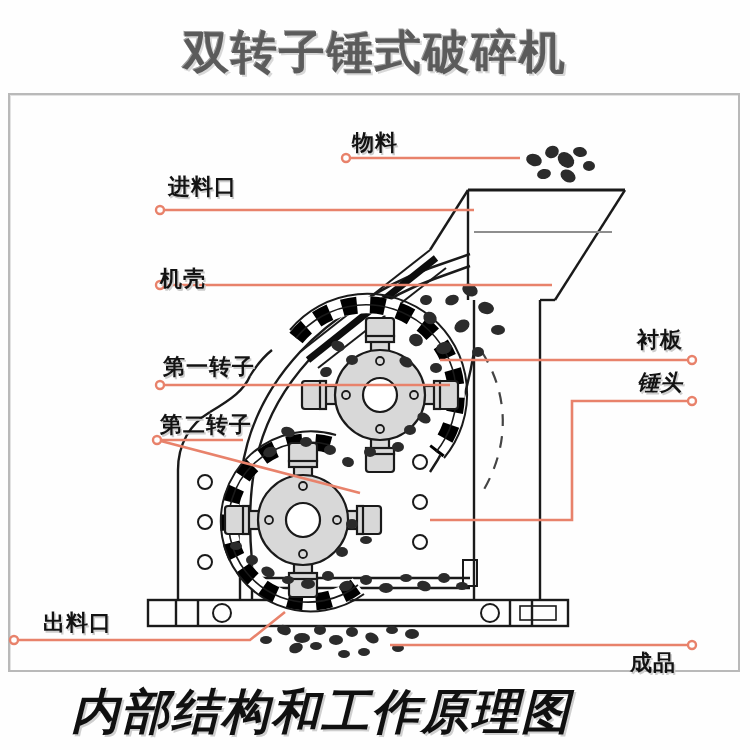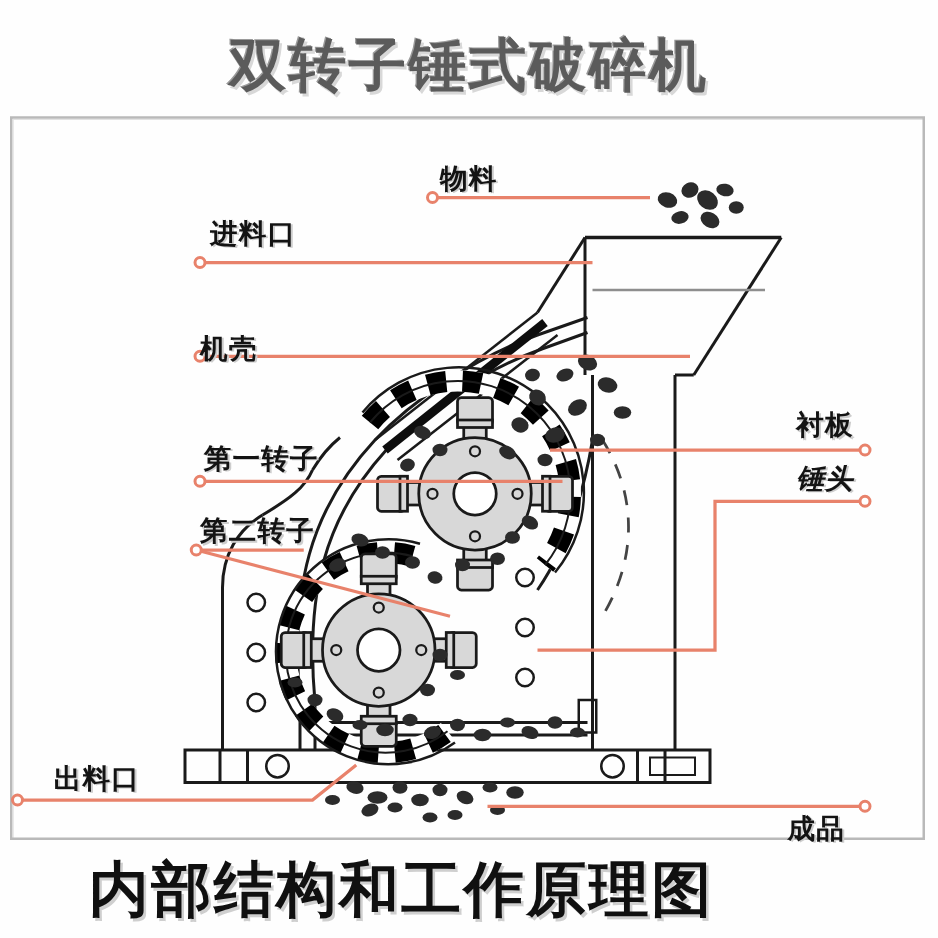--- a/index.html
+++ b/index.html
@@ -13,20 +13,21 @@
     letter-spacing:2px;
     text-shadow:2px 2px 0 #d8d8d8, -1px -1px 0 #9a9a9a;
     font-family:"DejaVu Sans","Liberation Sans",sans-serif;
   }
   .title-bottom{
     position:absolute; left:0; top:680px; width:642px; text-align:center;
     font-size:48px; font-weight:bold; color:#101010;
     letter-spacing:2px;
     text-shadow:2px 2px 0 #cfcfcf;
     font-family:"DejaVu Sans","Liberation Sans",sans-serif;
+    font-style:italic;
   }
   .frame{
     position:absolute; left:8px; top:93px; width:732px; height:579px;
     border:2px solid #b9b9b9; box-sizing:border-box; background:transparent;
     box-shadow:1px 1px 0 #e2e2e2 inset;
   }
   svg.diagram{position:absolute;left:0;top:0;width:750px;height:750px;}
   .lbl{
     position:absolute; font-size:22px; font-weight:bold; color:#131313;
     text-shadow:1.5px 1.5px 0 #cdcdcd;

